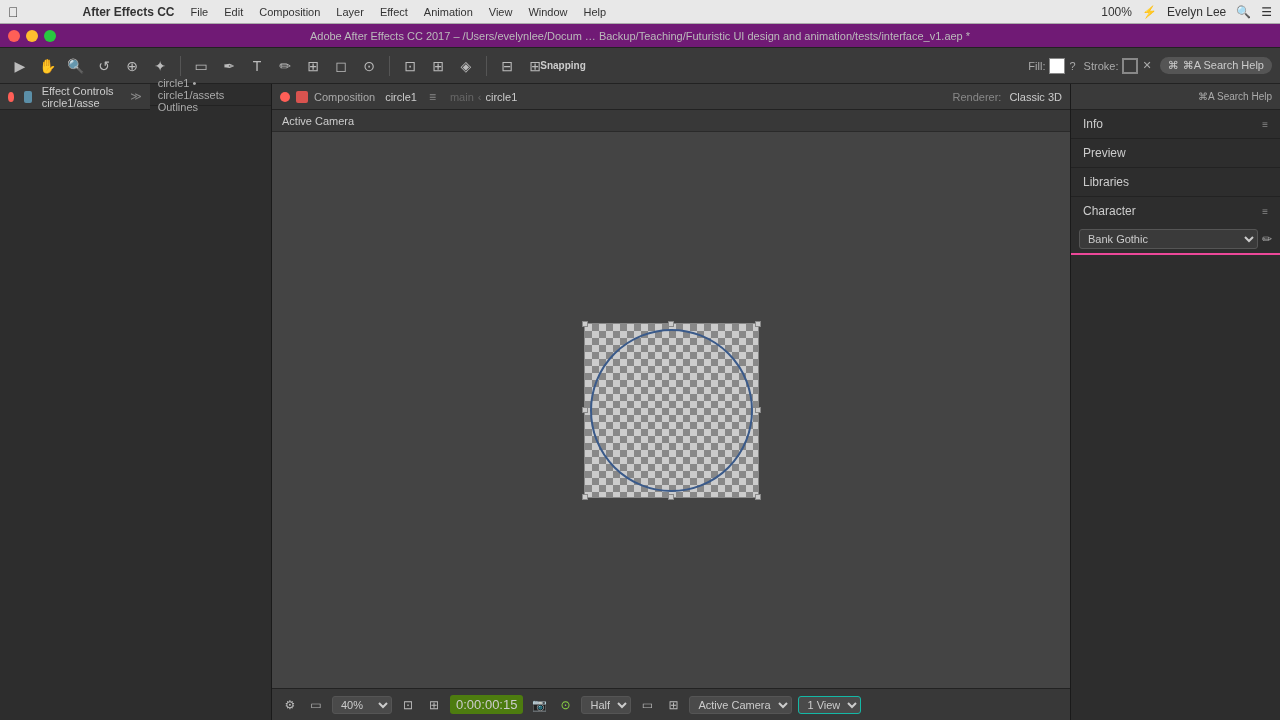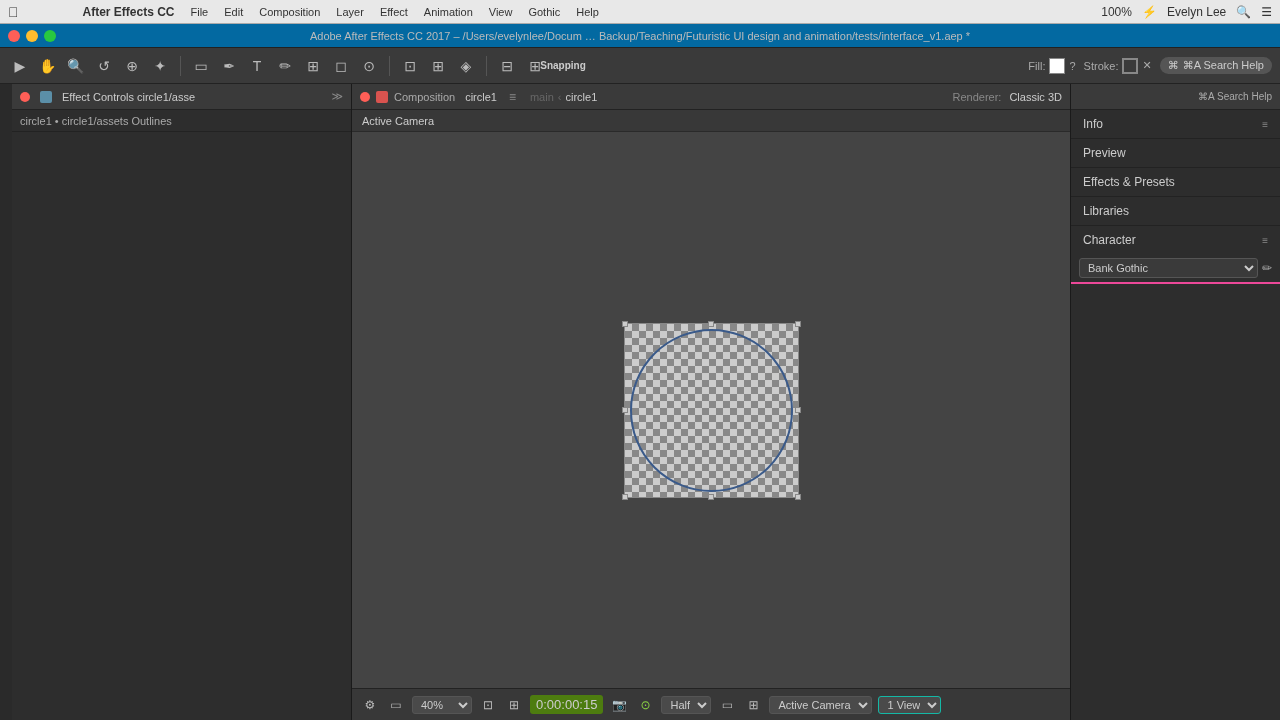--- a/index.html
+++ b/index.html
@@ -6,41 +6,41 @@
     body { width: 1280px; height: 720px; overflow: hidden; background: #2a2a2a; font-family: -apple-system, 'Helvetica Neue', Arial, sans-serif; font-size: 12px; color: #ccc; user-select: none; }
 
     
     #menubar { height: 24px; background: #e8e8e8; display: flex; align-items: center; padding: 0 8px; gap: 16px; border-bottom: 1px solid #aaa; }
     #menubar .apple-logo { font-size: 14px; color: #333; }
     #menubar .app-name { font-weight: bold; color: #333; font-size: 12px; margin-left: 48px; }
     #menubar .menu-item { color: #333; font-size: 11px; cursor: pointer; }
     #menubar .right-items { margin-left: auto; display: flex; align-items: center; gap: 10px; color: #333; font-size: 12px; }
 
     
-    #titlebar { height: 24px; background: #0369a1; display: flex; align-items: center; justify-content: center; color: #bbb; font-size: 11px; border-bottom: 1px solid #222; }
+    #titlebar { height: 24px; background: #701a75; display: flex; align-items: center; justify-content: center; color: #bbb; font-size: 11px; border-bottom: 1px solid #222; }
     #titlebar .traffic-lights { position: absolute; left: 8px; display: flex; gap: 6px; }
     .tl-red { width: 12px; height: 12px; border-radius: 50%; background: #ff5f57; }
     .tl-yellow { width: 12px; height: 12px; border-radius: 50%; background: #ffbd2e; }
     .tl-green { width: 12px; height: 12px; border-radius: 50%; background: #28c840; }
 
     
     #toolbar { height: 36px; background: #3a3a3a; display: flex; align-items: center; padding: 0 8px; gap: 4px; border-bottom: 1px solid #222; }
     .toolbar-icon { width: 24px; height: 24px; display: flex; align-items: center; justify-content: center; color: #bbb; font-size: 14px; cursor: pointer; border-radius: 3px; }
     .toolbar-sep { width: 1px; height: 20px; background: #555; margin: 0 4px; }
     .toolbar-right { margin-left: auto; display: flex; align-items: center; gap: 8px; }
     .fill-stroke { display: flex; align-items: center; gap: 4px; color: #ccc; font-size: 11px; }
     .fill-box { width: 16px; height: 16px; background: #fff; border: 1px solid #888; }
     .stroke-box { width: 16px; height: 16px; background: transparent; border: 2px solid #888; }
     .search-help { display: flex; align-items: center; gap: 4px; background: #555; border-radius: 10px; padding: 2px 8px; color: #ccc; font-size: 11px; }
 
     
     #main-layout { display: flex; height: calc(720px - 24px - 24px - 36px); }
 
     
-    #left-panel { width: 340px; background: #2d2d2d; border-right: 1px solid #1a1a1a; display: flex; flex-direction: column; margin-left: 12px; }
+    #left-panel { width: 272px; background: #2d2d2d; border-right: 1px solid #1a1a1a; display: flex; flex-direction: row; }
     .panel-header { height: 26px; background: #3a3a3a; display: flex; align-items: center; padding: 0 8px; gap: 6px; border-bottom: 1px solid #222; font-size: 11px; color: #aaa; }
     .panel-header .close-btn { width: 10px; height: 10px; border-radius: 50%; background: #ff5f57; cursor: pointer; }
     .panel-header .comp-color { width: 12px; height: 12px; background: #5b8fa8; border-radius: 2px; }
     .panel-header .arrow-btn { margin-left: auto; color: #888; cursor: pointer; }
     .effect-breadcrumb { height: 22px; background: #2d2d2d; display: flex; align-items: center; padding: 0 8px; font-size: 11px; color: #aaa; border-bottom: 1px solid #222; }
 
     
     #center-area { flex: 1; display: flex; flex-direction: column; background: #2a2a2a; }
 
     
@@ -108,21 +108,21 @@
 <div id="menubar">
   <span class="apple-logo"></span>
   <span class="app-name">After Effects CC</span>
   <span class="menu-item">File</span>
   <span class="menu-item">Edit</span>
   <span class="menu-item">Composition</span>
   <span class="menu-item">Layer</span>
   <span class="menu-item">Effect</span>
   <span class="menu-item">Animation</span>
   <span class="menu-item">View</span>
-  <span class="menu-item">Gothic</span>
+  <span class="menu-item">Window</span>
   <span class="menu-item">Help</span>
   <div class="right-items">
     <span>100%</span>
     <span>⚡</span>
     <span>Evelyn Lee</span>
     <span>🔍</span>
     <span>☰</span>
   </div>
 </div>
 
@@ -269,25 +269,20 @@
         <span class="panel-section-icon">≡</span>
       </div>
     </div>
 
     <div class="panel-section">
       <div class="panel-section-header">
         <span>Preview</span>
       </div>
     </div>
 
-    <div class="panel-section">
-      <div class="panel-section-header">
-        <span>Effects &amp; Presets</span>
-      </div>
-    </div>
 
     <div class="panel-section">
       <div class="panel-section-header">
         <span>Libraries</span>
       </div>
     </div>
 
     <div id="character-panel">
       <div id="char-panel-header">
         <span>Character</span>

